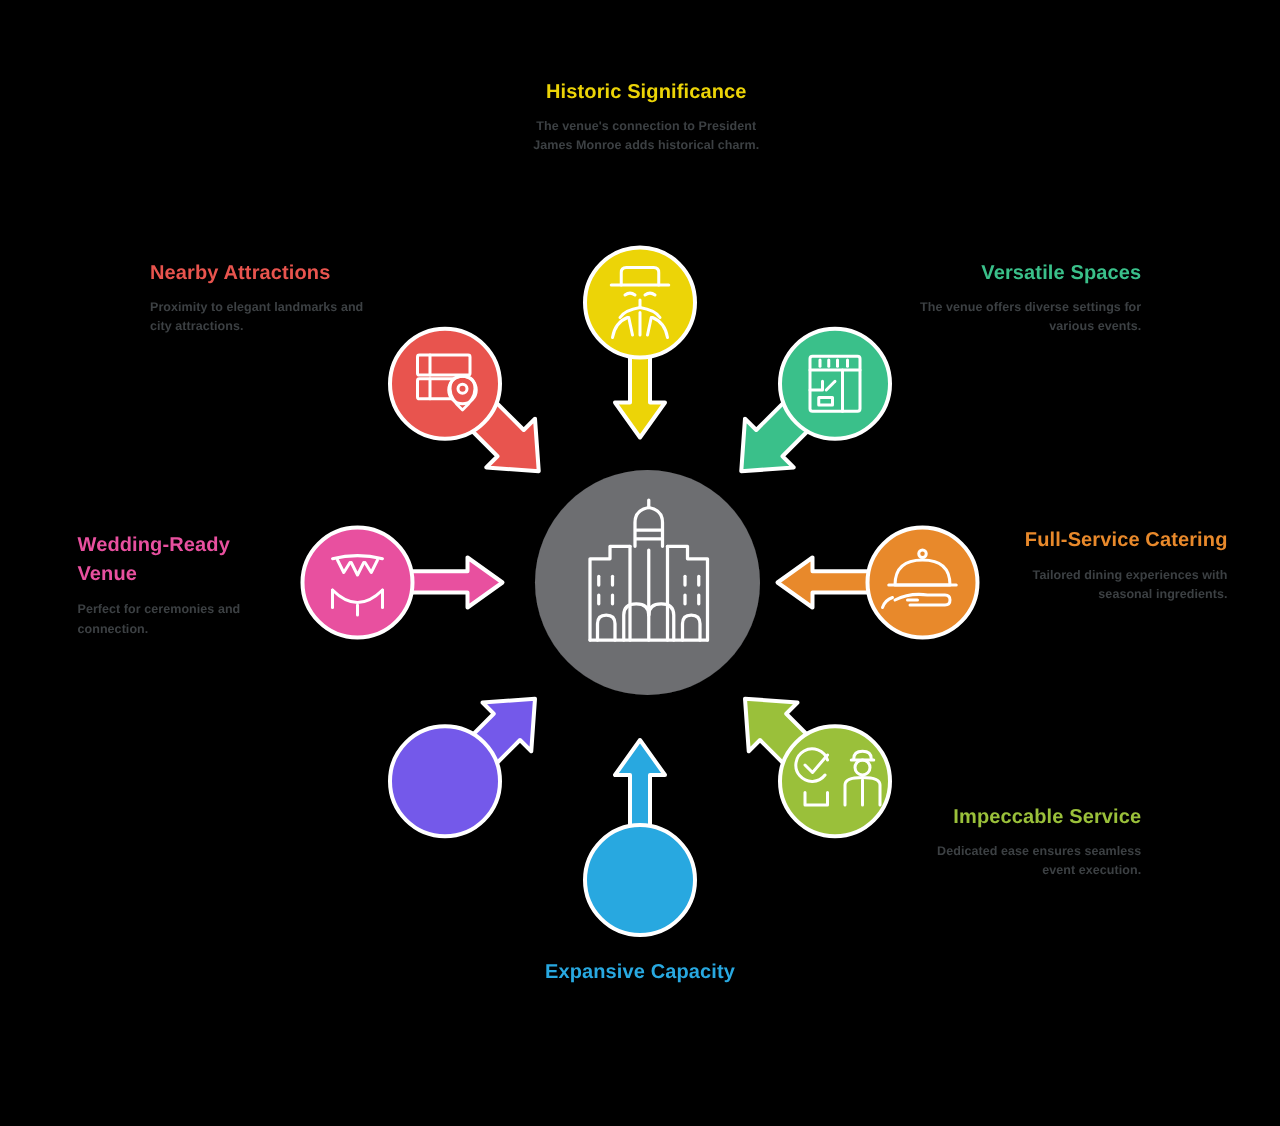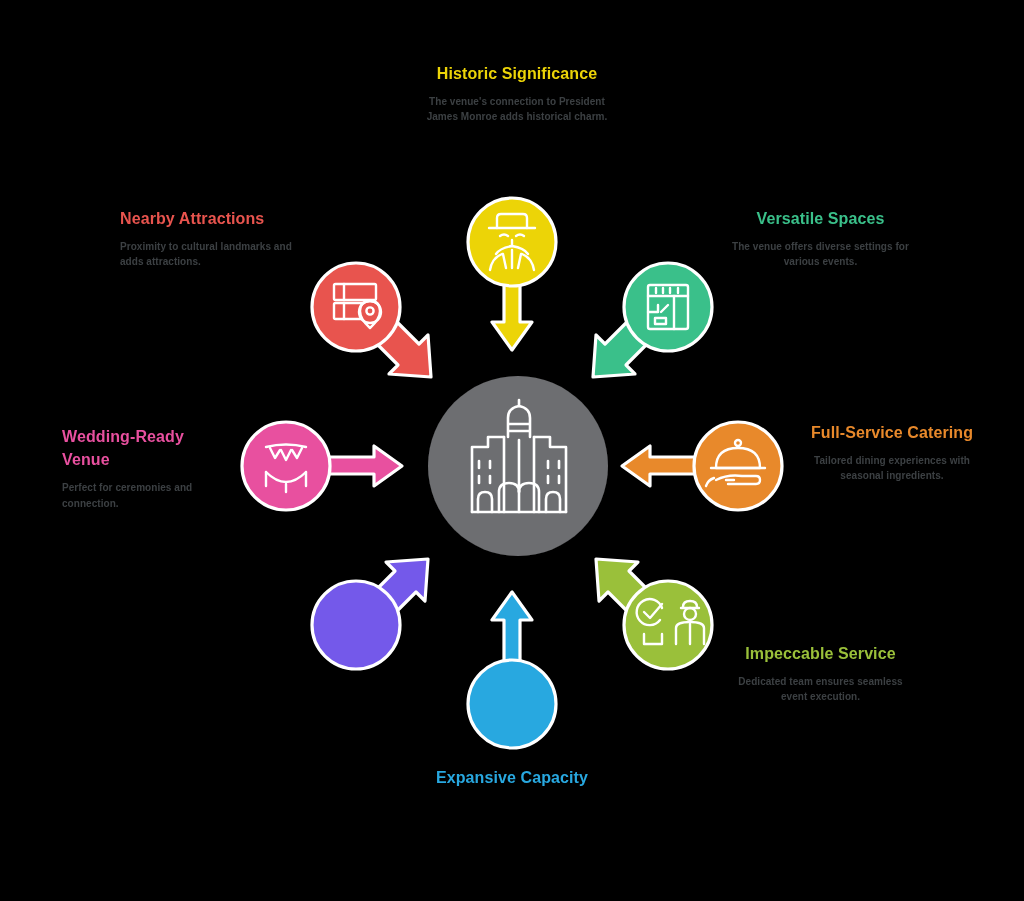--- a/index.html
+++ b/index.html
@@ -34,21 +34,21 @@
     letter-spacing: 0.1px;
   }
   .label-desc {
     font-size: 10px;
     font-weight: bold;
     line-height: 1.52;
     color: #3c4043;
     margin-top: 9px;
     letter-spacing: 0.05px;
   }
-  .align-left   { text-align: center; }
+  .align-left   { text-align: right; }
   .align-right  { }
   .align-center { text-align: center; }
 
   
   #lbl-historic   { left: 422px; top: 62px;  width: 190px; }
   #lbl-nearby     { left: 120px; top: 207px; width: 180px; }
   #lbl-versatile  { left: 728px; top: 207px; width: 185px; }
   #lbl-catering   { left: 802px; top: 421px; width: 180px; }
   #lbl-impeccable { left: 728px; top: 642px; width: 185px; }
   #lbl-capacity   { left: 412px; top: 766px; width: 200px; }
@@ -229,36 +229,36 @@
     </g>
   </svg>
 
   <div class="label-block align-center" id="lbl-historic">
     <div class="label-title" style="color:#ecd407">Historic Significance</div>
     <div class="label-desc">The venue's connection to President James Monroe adds historical charm.</div>
   </div>
 
   <div class="label-block align-right" id="lbl-nearby">
     <div class="label-title" style="color:#e8544e">Nearby Attractions</div>
-    <div class="label-desc">Proximity to cultural landmarks and adds attractions.</div>
+    <div class="label-desc">Proximity to elegant landmarks and city attractions.</div>
   </div>
 
   <div class="label-block align-left" id="lbl-versatile">
     <div class="label-title" style="color:#3ac08a">Versatile Spaces</div>
     <div class="label-desc">The venue offers diverse settings for various events.</div>
   </div>
 
   <div class="label-block align-left" id="lbl-catering">
     <div class="label-title" style="color:#e8892b">Full-Service Catering</div>
     <div class="label-desc">Tailored dining experiences with seasonal ingredients.</div>
   </div>
 
   <div class="label-block align-left" id="lbl-impeccable">
     <div class="label-title" style="color:#9ac03a">Impeccable Service</div>
-    <div class="label-desc">Dedicated team ensures seamless event execution.</div>
+    <div class="label-desc">Dedicated ease ensures seamless event execution.</div>
   </div>
 
   <div class="label-block align-center" id="lbl-capacity">
     <div class="label-title" style="color:#28a8e0">Expansive Capacity</div>
   </div>
 
 
   <div class="label-block align-right" id="lbl-wedding">
     <div class="label-title" style="color:#e8509f">Wedding-Ready Venue</div>
     <div class="label-desc">Perfect for ceremonies and connection.</div>

